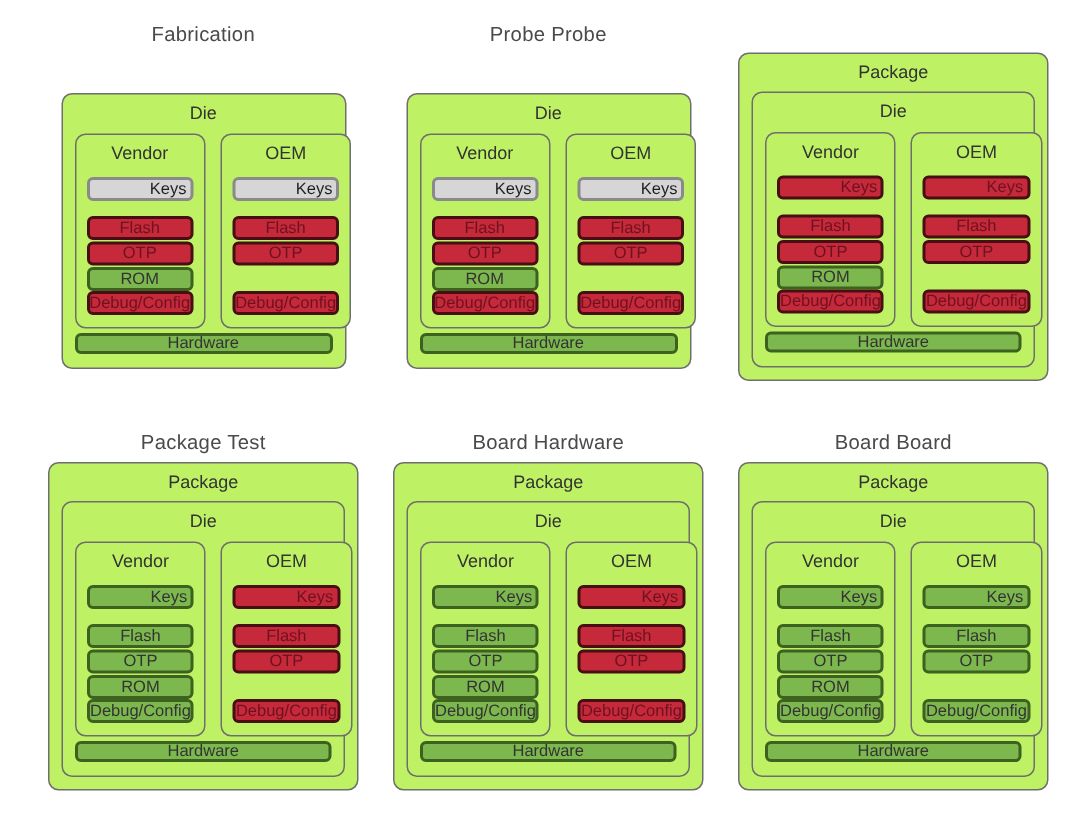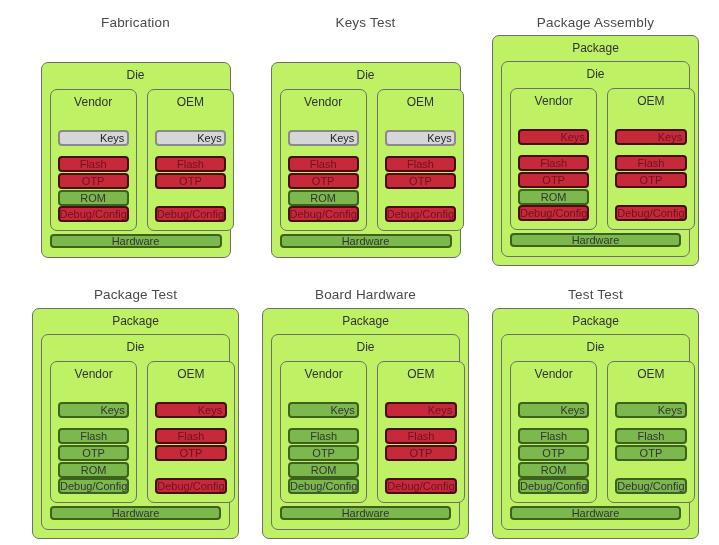--- a/index.html
+++ b/index.html
@@ -83,21 +83,21 @@
     flex: 1;
     display: flex;
     column-gap: 10px;
   }
   .col {
     flex: 1;
     display: flex;
     flex-direction: column;
     padding: 5px 7px 8px 7px;
   }
-  .col > .wlabel { padding-bottom: 21px; }
+  .col > .wlabel { padding-bottom: 9px; }
 
   .chip {
     flex: none;
     border: 2px solid;
     border-radius: 4px;
     font-size: 11px;
     text-align: center;
     height: 12px;
     line-height: 12px;
     overflow: visible;
@@ -152,21 +152,21 @@
             </div>
 
           </div>
           <div class="chip hardware-bar green">Hardware</div>
         </div>
       </div>
     </div>
   </section>
 
   <section class="stage">
-    <h2 class="stage-title">Keys Test</h2>
+    <h2 class="stage-title">Probe Probe</h2>
     <div class="diagram no-pkg-d">
       <div class="pkg box-white no-pkg">
 
         <div class="die box-white">
           <div class="wlabel">Die</div>
           <div class="cols">
 
             <div class="col box-white">
               <div class="wlabel">Vendor</div>
               <div class="chip chip-keys gray">Keys</div>
@@ -189,21 +189,20 @@
             </div>
 
           </div>
           <div class="chip hardware-bar green">Hardware</div>
         </div>
       </div>
     </div>
   </section>
 
   <section class="stage">
-    <h2 class="stage-title">Package Assembly</h2>
     <div class="diagram with-pkg">
       <div class="pkg box-white">
         <div class="wlabel">Package</div>
         <div class="die box-white">
           <div class="wlabel">Die</div>
           <div class="cols">
 
             <div class="col box-white">
               <div class="wlabel">Vendor</div>
               <div class="chip chip-keys red">Keys</div>
@@ -301,21 +300,21 @@
             </div>
 
           </div>
           <div class="chip hardware-bar green">Hardware</div>
         </div>
       </div>
     </div>
   </section>
 
   <section class="stage">
-    <h2 class="stage-title">Test Test</h2>
+    <h2 class="stage-title">Board Board</h2>
     <div class="diagram with-pkg">
       <div class="pkg box-white">
         <div class="wlabel">Package</div>
         <div class="die box-white">
           <div class="wlabel">Die</div>
           <div class="cols">
 
             <div class="col box-white">
               <div class="wlabel">Vendor</div>
               <div class="chip chip-keys green">Keys</div>

